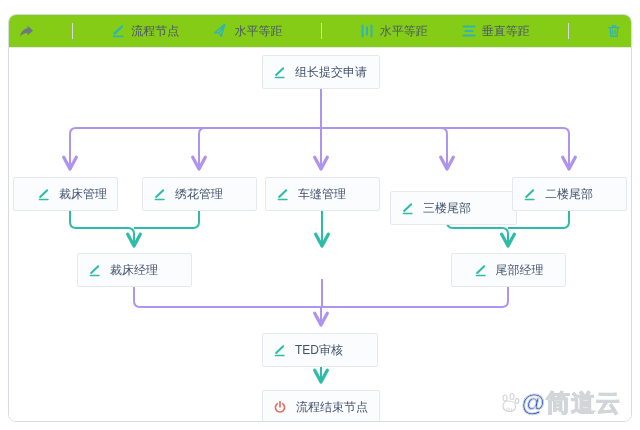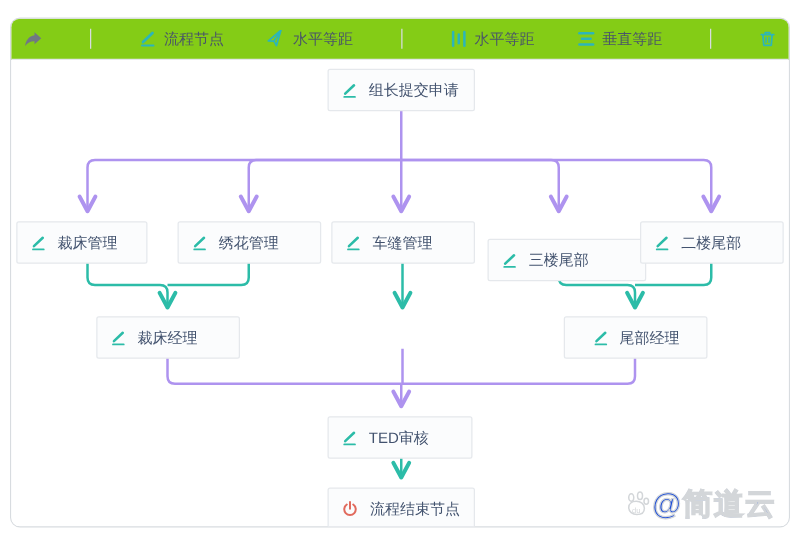--- a/index.html
+++ b/index.html
@@ -12,21 +12,21 @@
   .tb-divider{width:1px;height:16px;background:#d7dbdf;margin:0 4px;}
   .icon-svg{display:block;}
   
   .canvas{position:relative;width:622px;height:373px;background:#ffffff;}
   .edges{position:absolute;left:0;top:0;}
   .node{position:absolute;height:26px;background:#fbfcfd;border:1px solid #e5e8ec;border-radius:2px;display:flex;align-items:center;gap:9px;padding:16px 10px;box-sizing:border-box;cursor:pointer;}
   .node .nlabel{font-size:12px;color:#42526e;white-space:nowrap;}
   .node .nicon{display:flex;align-items:center;}
   
   .n0{left:253px;top:7px;width:118px;}
-  .n1{left:4px;top:129px;width:105px;}
+  .n1{left:4px;top:129px;width:105px;justify-content:flex-end;}
   .n2{left:133px;top:129px;width:115px;}
   .n3{left:256px;top:129px;width:115px;}
   .n4{left:381px;top:143px;width:127px;}
   .n5{left:503px;top:129px;width:115px;}
   .n6{left:68px;top:205px;width:115px;}
   .n7{left:256px;top:205px;width:115px;}
   .n8{left:442px;top:205px;width:115px;justify-content:center;}
   .n9{left:253px;top:285px;width:116px;}
   .n10{left:253px;top:342px;width:118px;}
   

